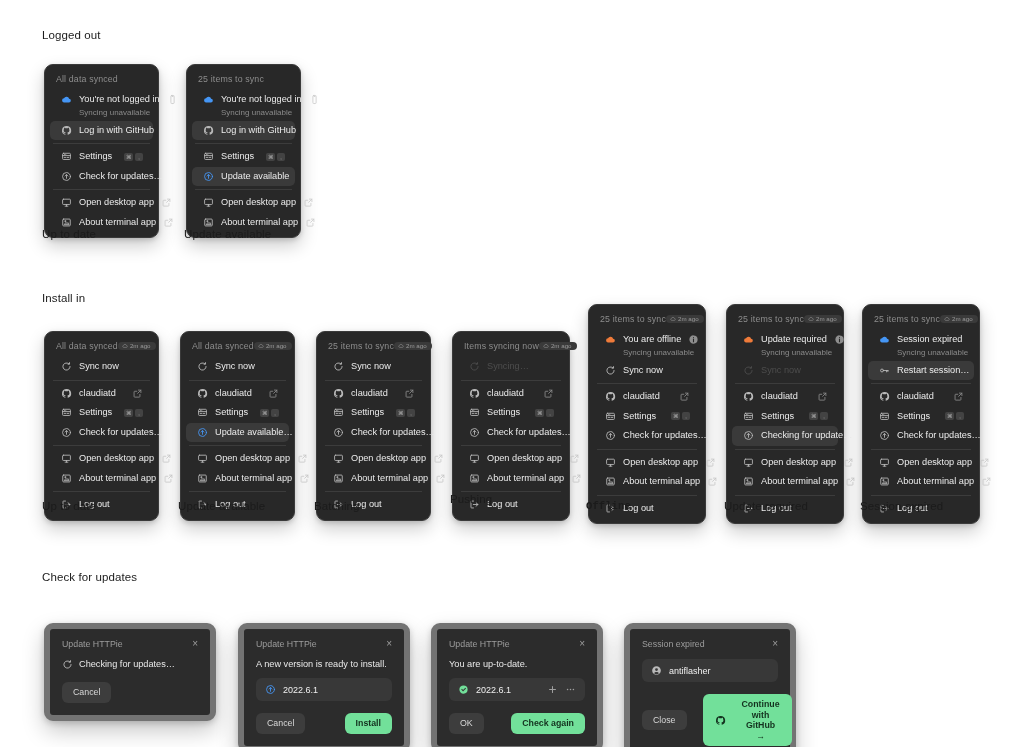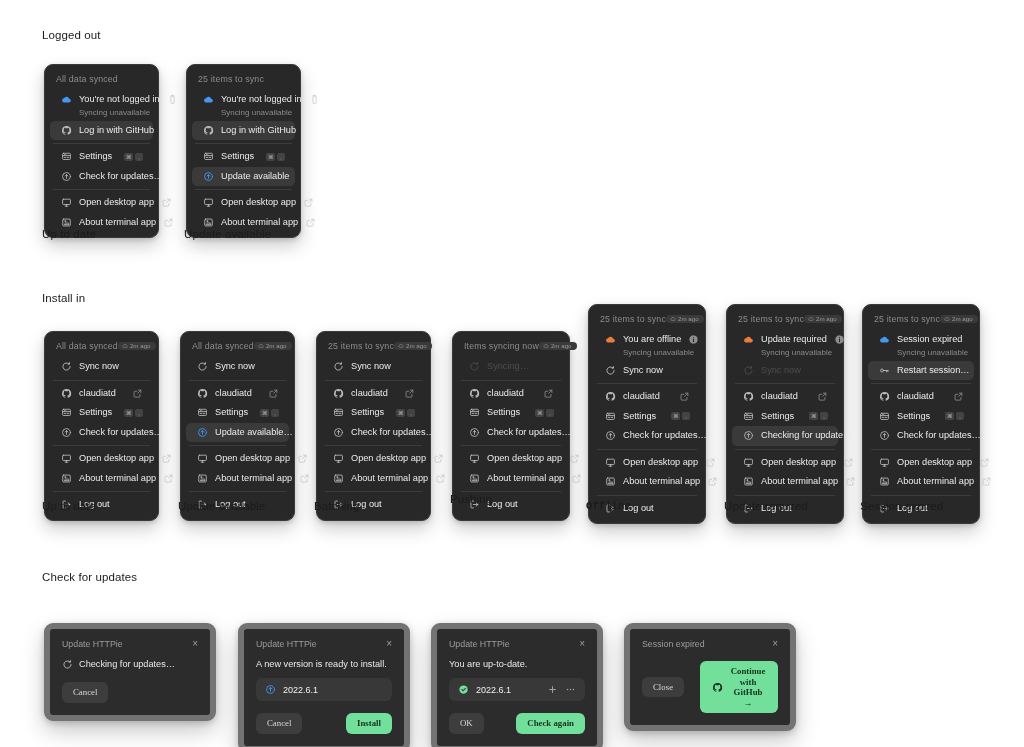--- a/index.html
+++ b/index.html
@@ -144,25 +144,25 @@
   }
   .dlg-field .grow { flex: 1 1 auto; }
   .dlg-actions { margin-top: 12px; display: flex; align-items: center; gap: 8px; }
   .btn {
     font-size: 8.8px;
     border-radius: 6px;
     padding: 5px 11px;
     background: #3d3d3d;
     color: #d8d8d8;
     border: none;
-    font-family: Liberation Serif, serif;
+    font-family: Liberation Sans, sans-serif;
     line-height: 1.2;
   }
   .btn-primary { background: #72e09a; color: #14321f; font-weight: 600; }
-  .btn-primary.gh { display: inline-flex; align-items: center; gap: 7px; padding: 5px 12px; }
+  .btn-primary.gh { display: inline-flex; align-items: center; gap: 16px; padding: 5px 12px; }
   .spacer { flex: 1 1 auto; }
 </style>
 </head>
 <body>
 
 <div class="page">
 
   <div class="section-title" style="left:42px; top:29px;">Logged out</div>
   <div class="section-title" style="left:42px; top:292px;">Install in</div>
   <div class="section-title" style="left:42px; top:571px;">Check for updates</div>
@@ -1236,20 +1236,28 @@
           <button class="btn"><span>OK</span></button>
           <span class="spacer"></span>
           <button class="btn btn-primary"><span>Check again</span></button>
         </div>
       </div>
       <div class="dialog" style="left: 624px; top: 607px; width: 172px;">
         <div class="dlg-head">
           <span>Session expired</span>
           <span class="dlg-close">×</span>
         </div>
+        <div class="dlg-field">
+          <span class="ic s-grey">
+            <svg viewBox="0 0 24 24" width="11" height="11" fill="currentColor" stroke="none" stroke-width="1.9" stroke-linecap="round" stroke-linejoin="round">
+              <path d="M12 2.5A9.5 9.5 0 1 0 12 21.5 9.5 9.5 0 0 0 12 2.5zm0 4.4a3.1 3.1 0 1 1 0 6.2 3.1 3.1 0 0 1 0-6.2zm0 13.2a7.4 7.4 0 0 1-5.2-2.1c.5-1.9 3-2.9 5.2-2.9s4.7 1 5.2 2.9A7.4 7.4 0 0 1 12 20.1z"></path>
+            </svg>
+          </span>
+          <span class="grow">antiflasher</span>
+        </div>
         <div class="dlg-actions">
           <button class="btn"><span>Close</span></button>
           <span class="spacer"></span>
           <button class="btn btn-primary gh">
             <span class="ic " style="color: rgb(20, 50, 31);">
               <svg viewBox="0 0 24 24" width="11" height="11" fill="currentColor" stroke="none" stroke-width="1.9" stroke-linecap="round" stroke-linejoin="round">
                 <path d="M12 2.2a9.8 9.8 0 0 0-3.1 19.1c.49.09.67-.21.67-.47v-1.8c-2.73.6-3.3-1.18-3.3-1.18-.45-1.13-1.1-1.43-1.1-1.43-.9-.61.07-.6.07-.6 1 .07 1.52 1.02 1.52 1.02.88 1.51 2.32 1.08 2.89.82.09-.64.35-1.08.63-1.33-2.18-.25-4.47-1.09-4.47-4.85 0-1.07.38-1.95 1-2.63-.1-.25-.44-1.25.1-2.6 0 0 .83-.27 2.72 1a9.4 9.4 0 0 1 4.96 0c1.88-1.27 2.71-1 2.71-1 .54 1.35.2 2.35.1 2.6.63.68 1 1.56 1 2.63 0 3.77-2.3 4.6-4.49 4.84.36.31.67.91.67 1.84v2.73c0 .26.18.57.68.47A9.8 9.8 0 0 0 12 2.2z"></path>
               </svg>
             </span>
             <span>Continue with GitHub →</span>

